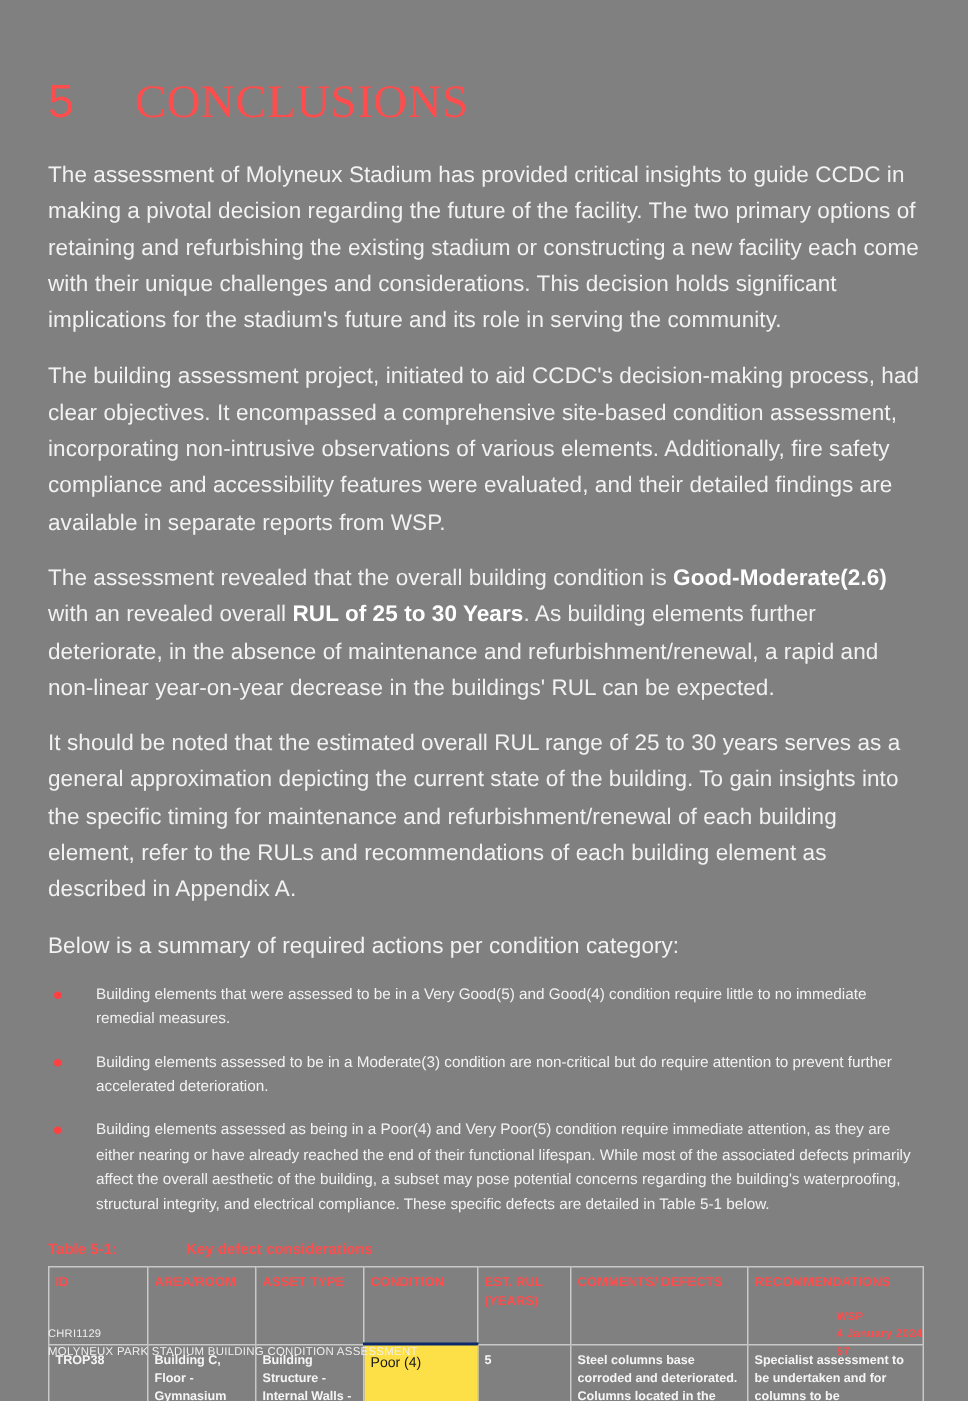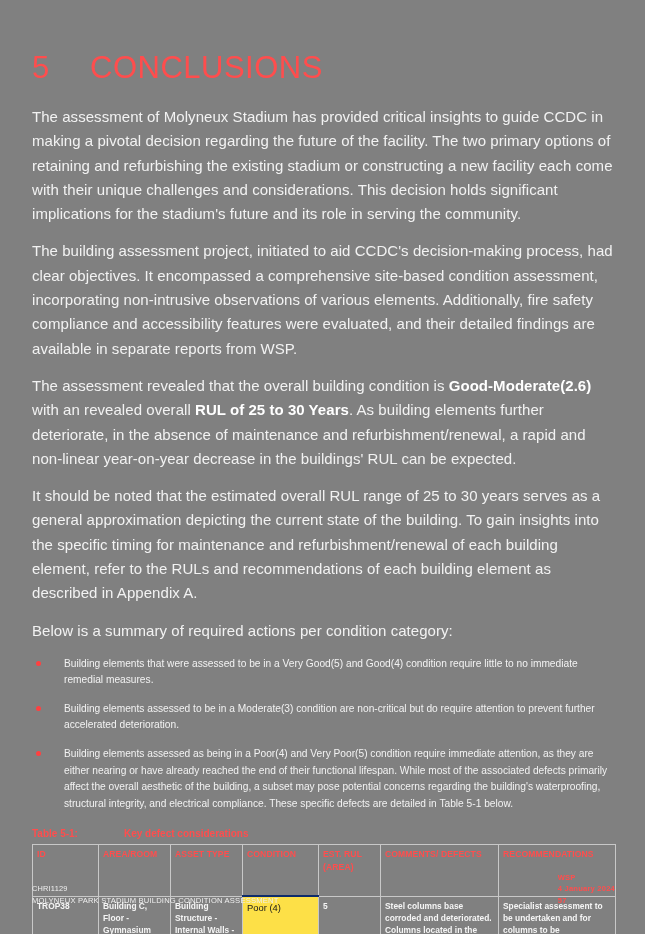--- a/index.html
+++ b/index.html
@@ -42,20 +42,21 @@
     letter-spacing: 0px;
     width: 58px;
     line-height: 1.0;
   }
   .h1-text {
     color: #ff4d4d;
     font-size: 31px;
     font-weight: 400;
     letter-spacing: 0.5px;
     line-height: 1.0;
+    font-family: Liberation Serif, serif;
   }
 
   
   p.body {
     font-size: 15px;
     line-height: 1.62;
     color: #f2f2f2;
     margin: 0 0 13px 0;
     text-align: left;
     letter-spacing: 0.05px;
@@ -225,21 +226,21 @@
           <col class="c-rul">
           <col class="c-comm">
           <col class="c-rec">
       </colgroup>
       <thead>
         <tr>
           <th>ID</th>
           <th>AREA/ROOM</th>
           <th>ASSET TYPE</th>
           <th class="cond-head">CONDITION</th>
-          <th>EST. RUL (AREA)</th>
+          <th>EST. RUL (YEARS)</th>
           <th>COMMENTS/ DEFECTS</th>
           <th>RECOMMENDATIONS</th>
         </tr>
       </thead>
       <tbody>
         <tr>
           <td class="row-body">TROP38</td>
           <td class="row-body">Building C, Floor - Gymnasium</td>
           <td class="row-body">Building Structure - Internal Walls - Steel Work</td>
           <td class="row-body cond-cell">Poor (4)</td>

